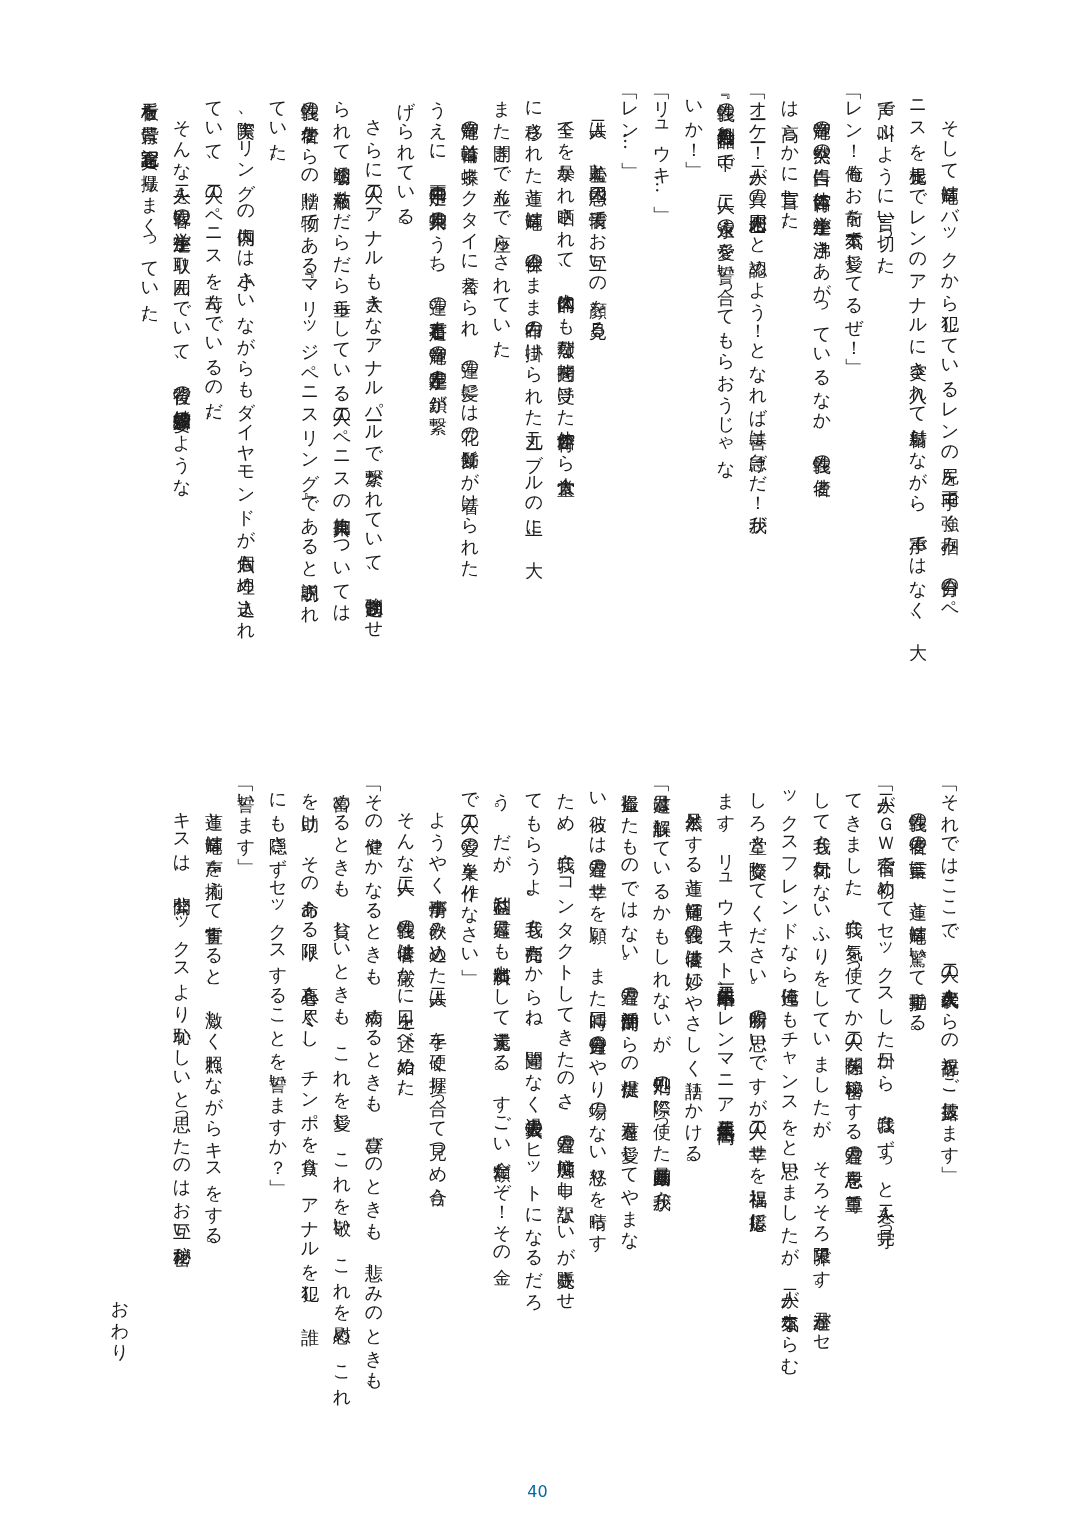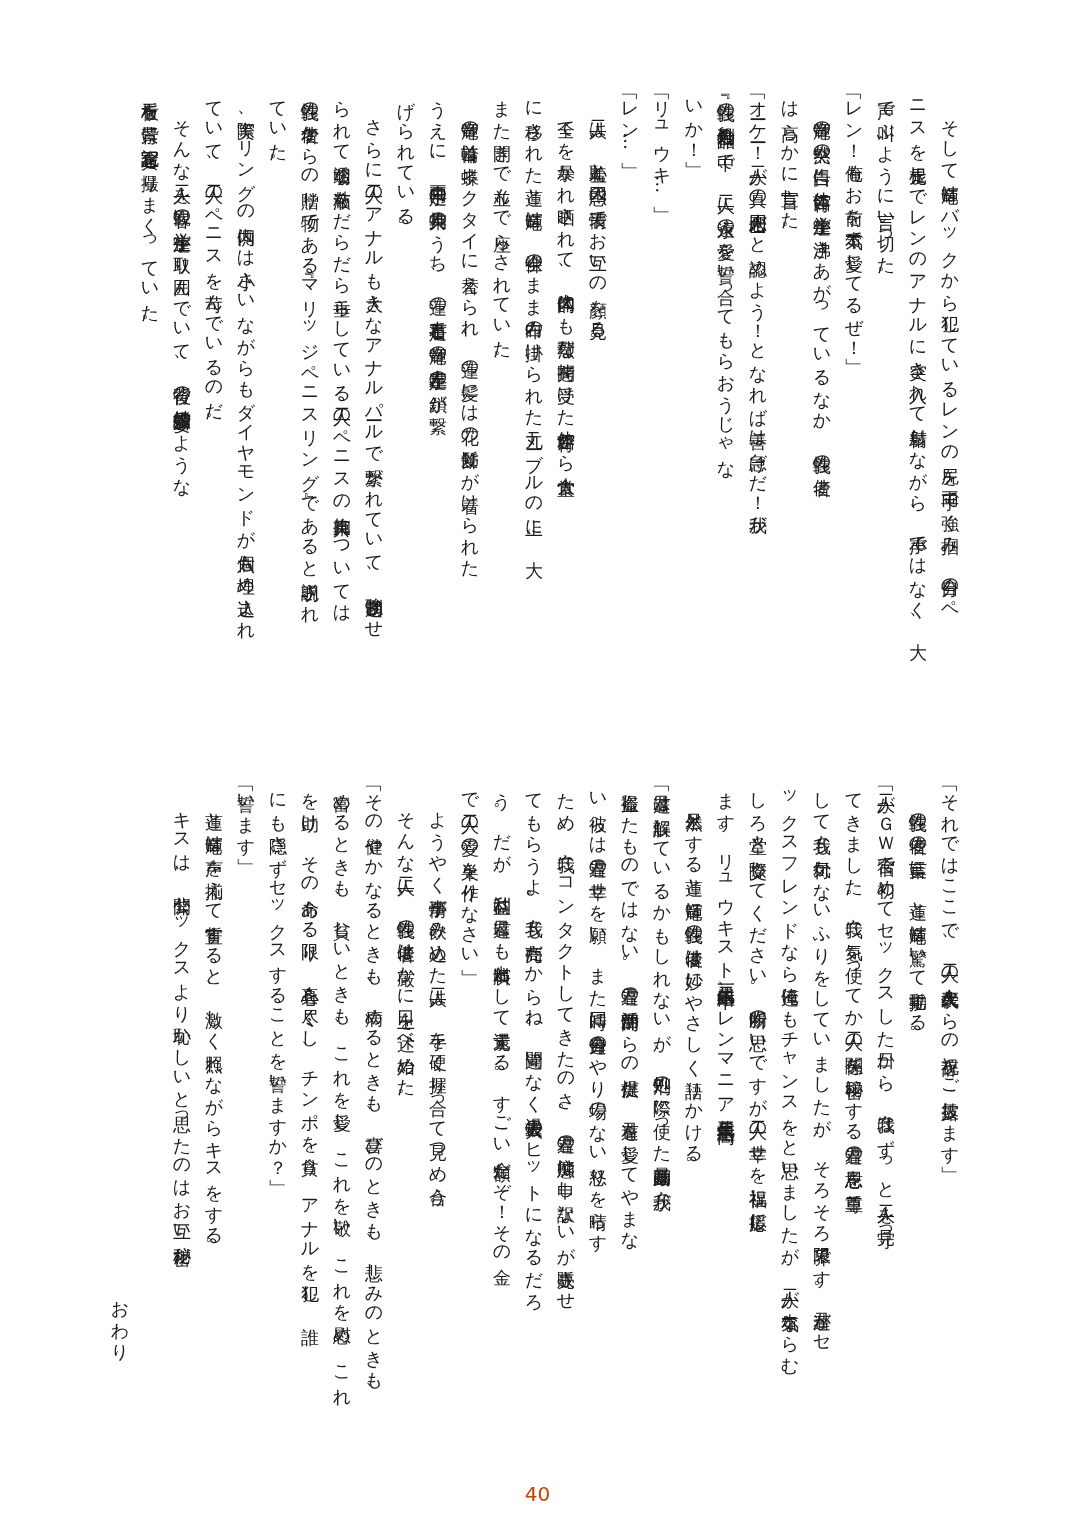--- a/index.html
+++ b/index.html
@@ -42,23 +42,23 @@
     padding-top: 508px;
     margin-right: 30px;
     white-space: nowrap;
   }
   .page-number {
     position: absolute;
     top: 1482px;
     left: 0;
     width: 100%;
     text-align: center;
-    font-size: 20px;
+    font-size: 16px;
     font-family: "DejaVu Sans", "Liberation Sans", sans-serif;
-    color: #c2410c;
+    color: #0369a1;
   }
 </style>
 </head>
 <body>
 
 <div class="page">
 
   <div class="text-block block-top" id="block-top">
       <div class="tline">　そして竜輝はバックから犯しているレンの尻を両手で強く掴み、自分のペ</div>
       <div class="tline">ニスを根元までレンのアナルに突き入れて射精しながら、小声ではなく、大</div>

